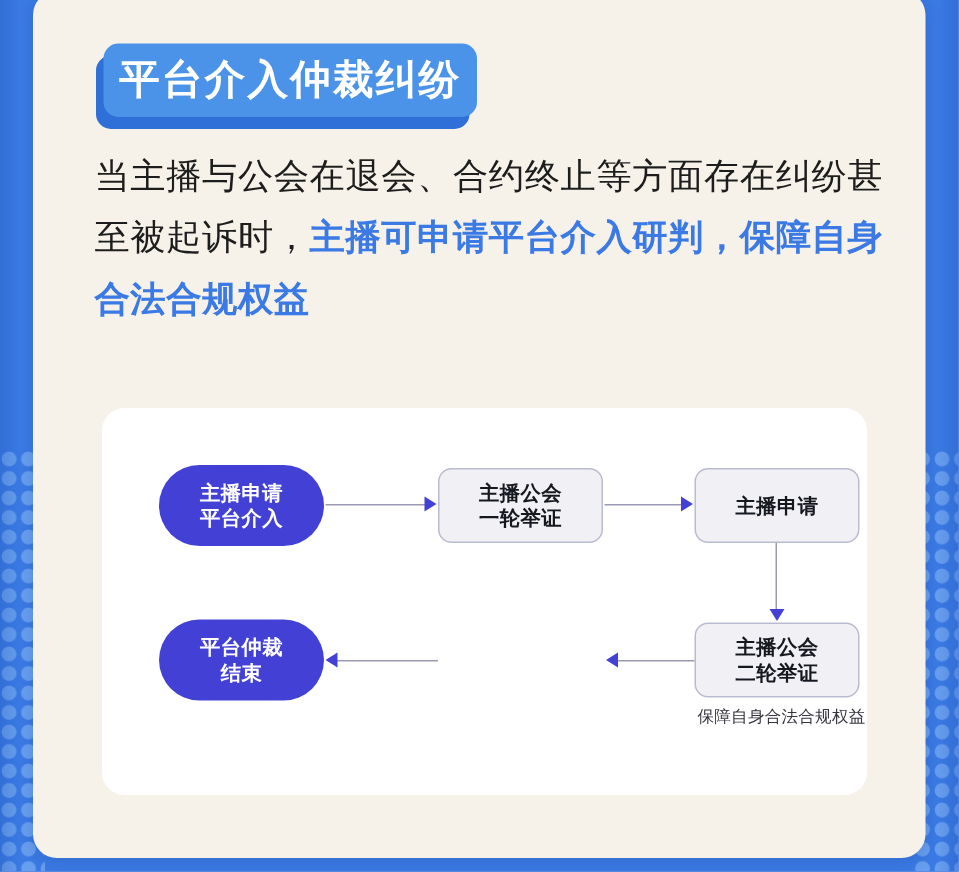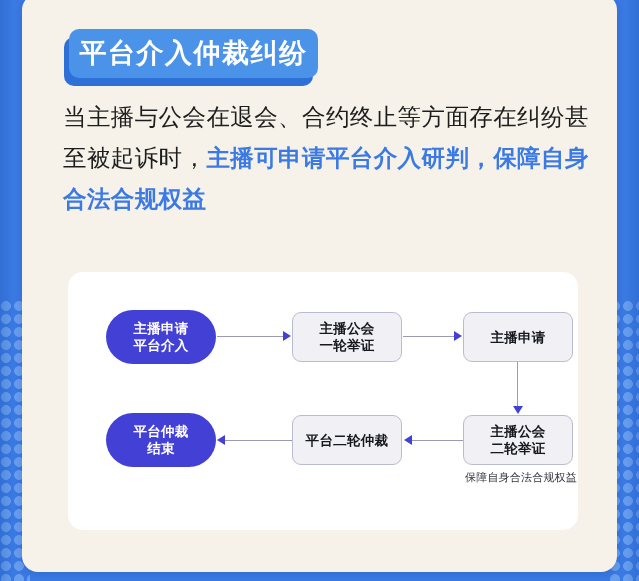--- a/index.html
+++ b/index.html
@@ -227,23 +227,20 @@
 一轮举证</span>
       </div>
       <div class="node boxy" id="node-arb">
         <span class="lbl">主播申请</span>
       </div>
 
       <div class="node boxy" id="node-round2">
         <span class="lbl">主播公会
 二轮举证</span>
       </div>
-      <div class="node boxy" id="node-arb2">
-        <span class="lbl">平台二轮仲裁</span>
-      </div>
       <div class="node pill" id="node-end">
         <span class="lbl">平台仲裁
 结束</span>
       </div>
 
       <div class="conn h" style="left:149px; top:64px; width:67px;"></div>
       <div class="arrowhead right" style="left:215px; top:59px;"></div>
 
       <div class="conn h" style="left:335px; top:64px; width:52px;"></div>
       <div class="arrowhead right" style="left:386px; top:59px;"></div>

